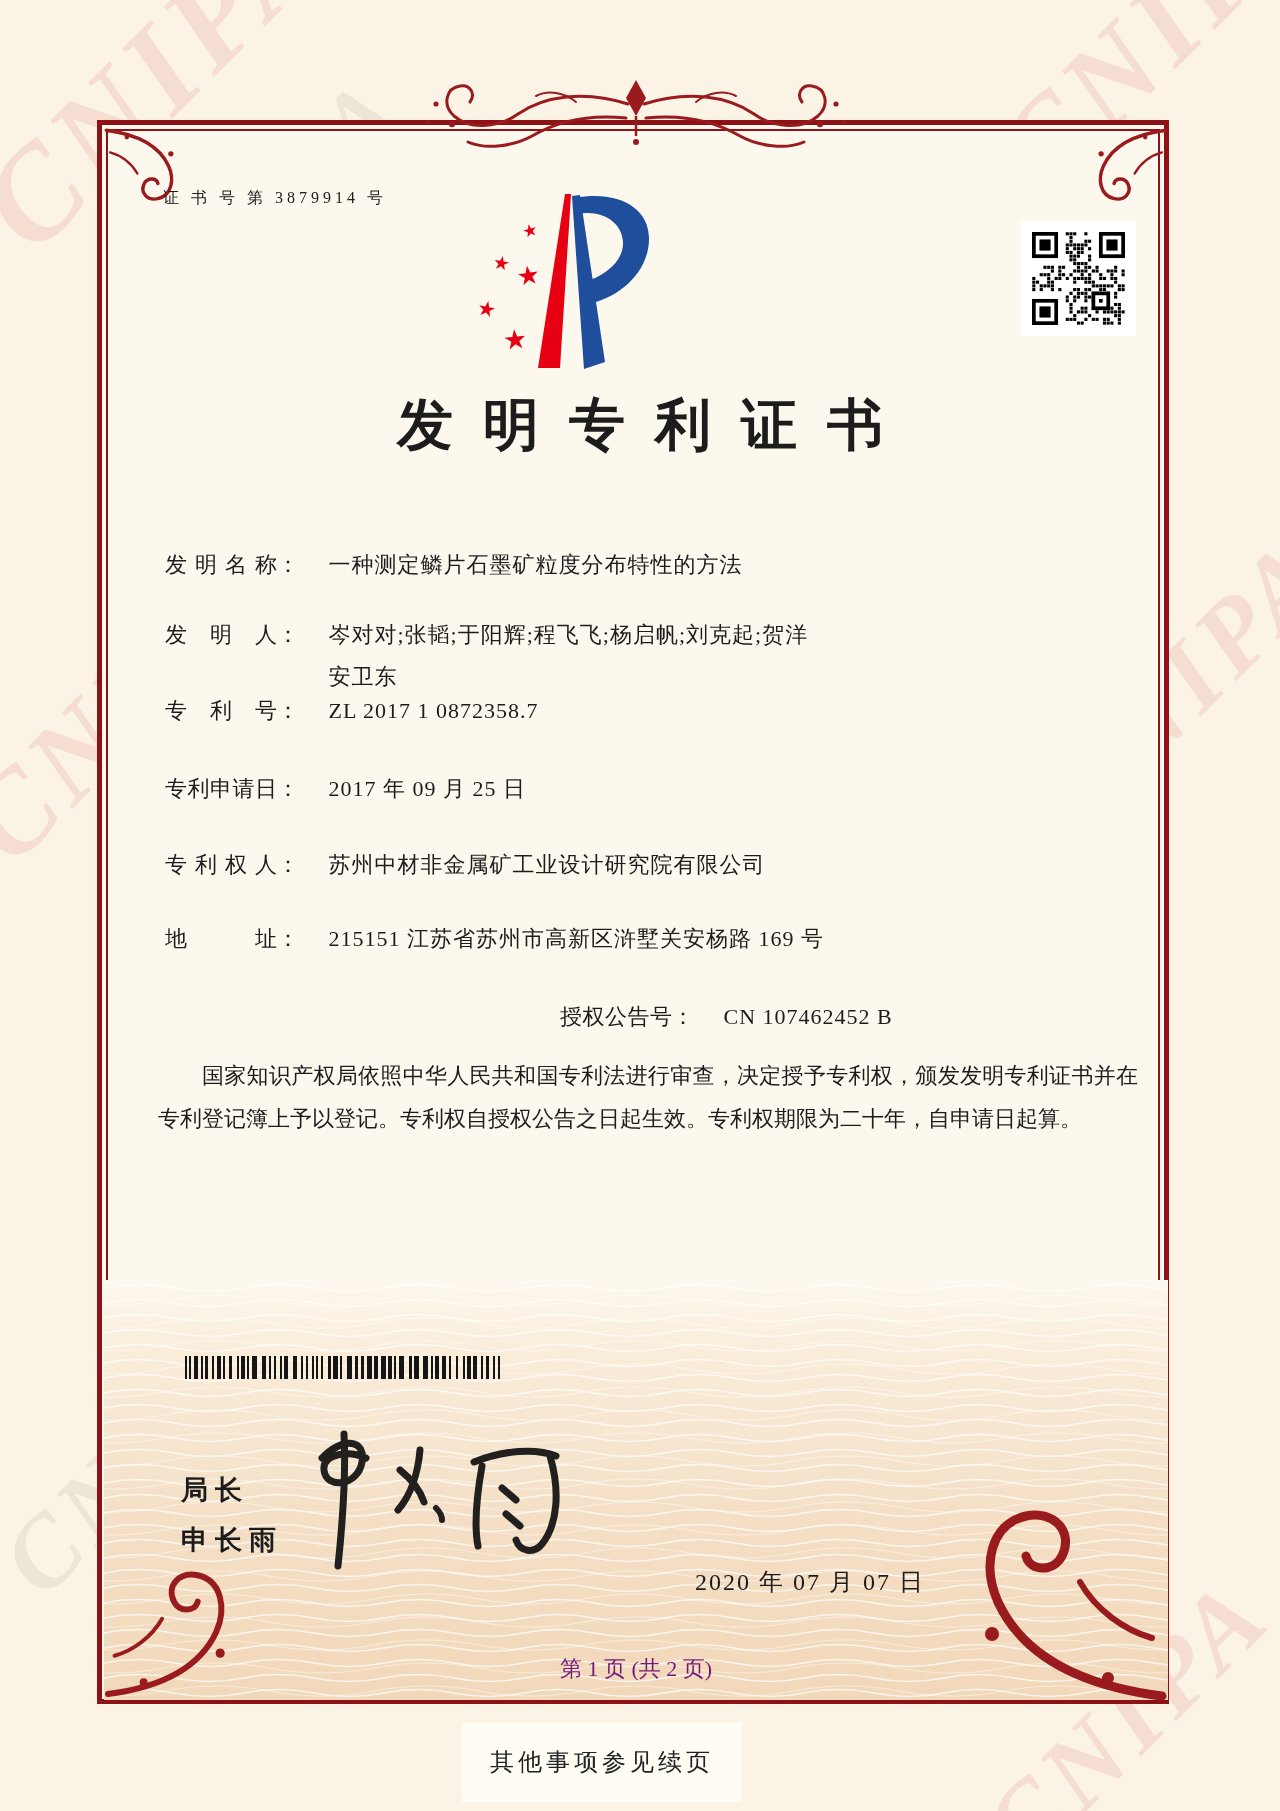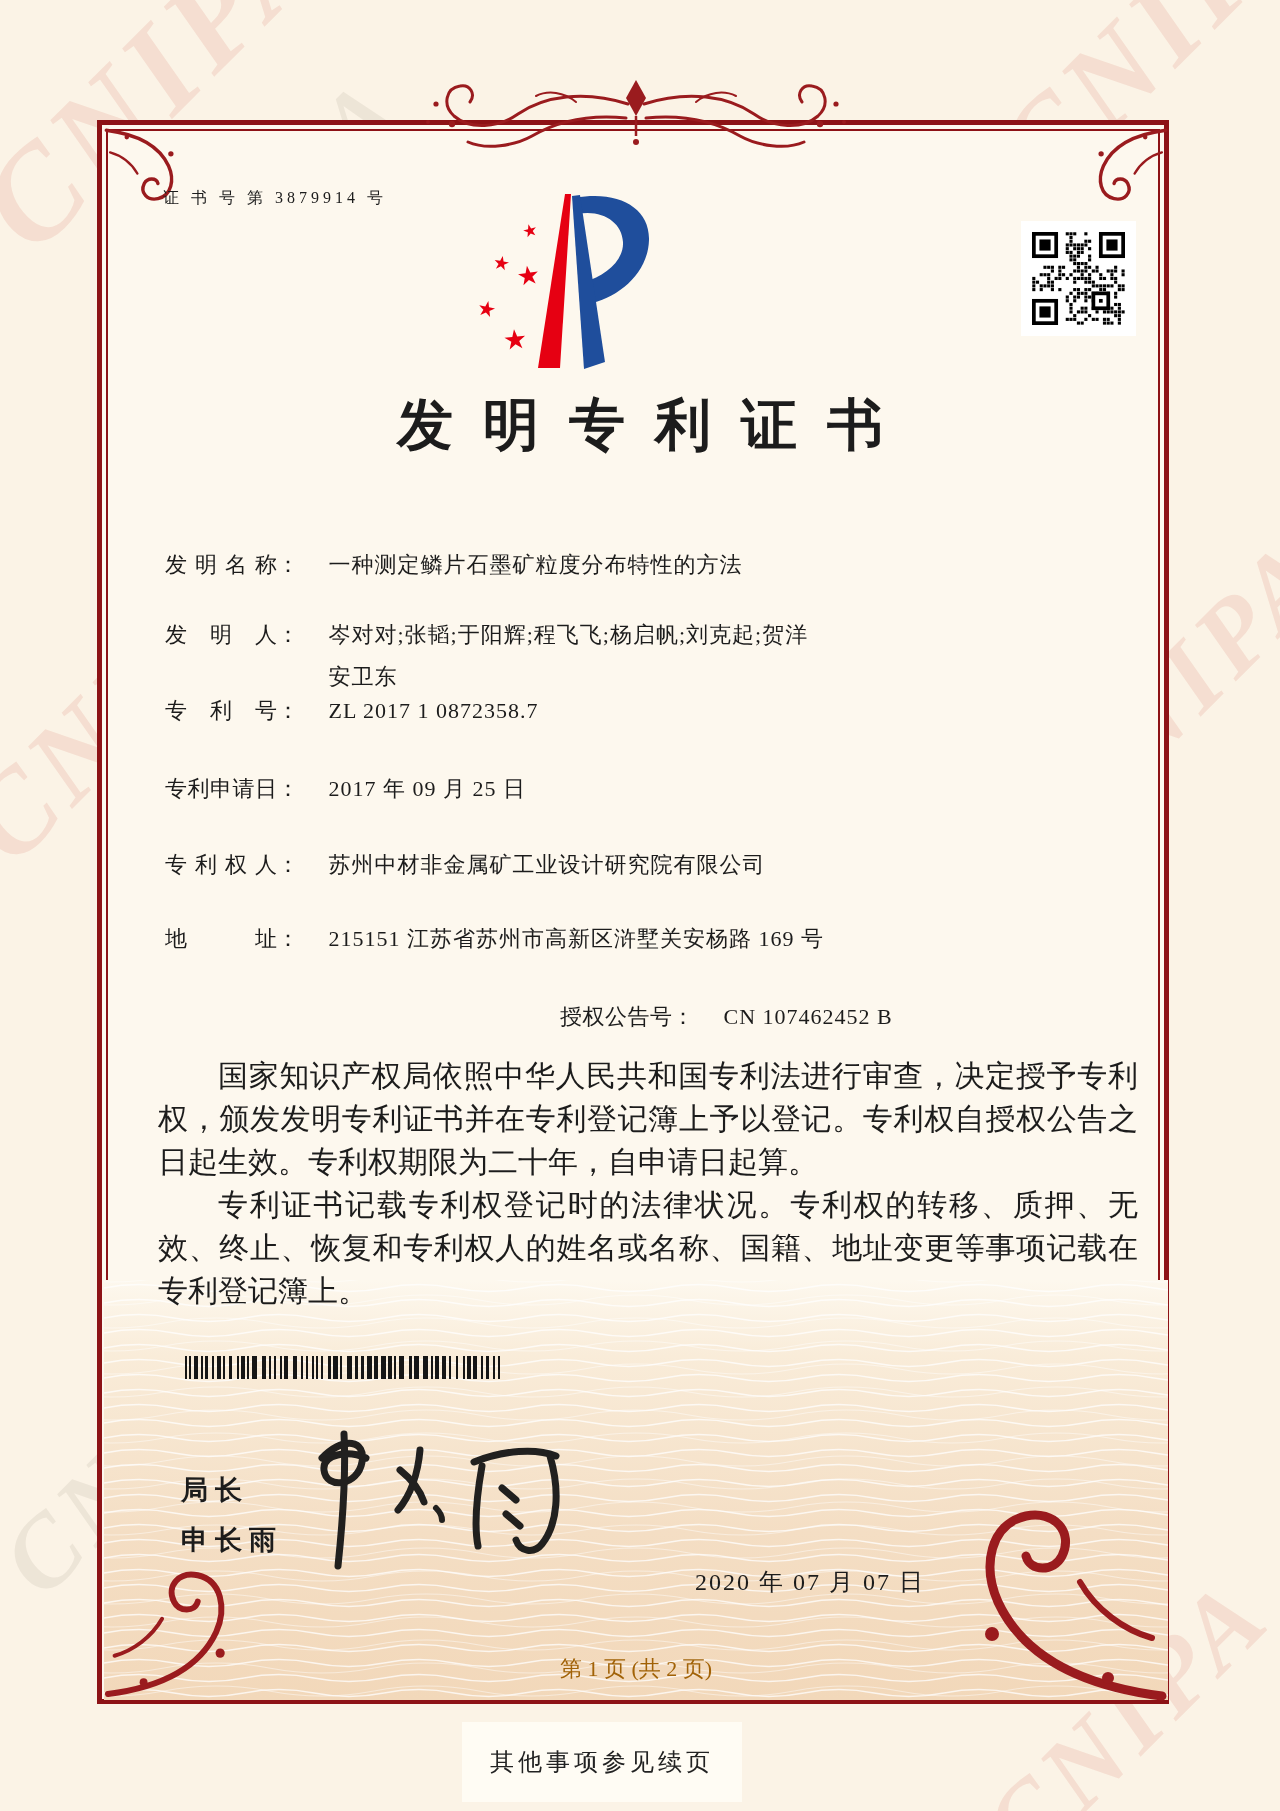--- a/index.html
+++ b/index.html
@@ -31,30 +31,30 @@
   .qr{position:absolute;left:1021px;top:221px;width:115px;height:115px;background:#fff;
       display:flex;align-items:center;justify-content:center;}
   .logo{position:absolute;left:472px;top:192px;width:180px;height:185px;}
   .title{position:absolute;left:98px;top:388px;width:1072px;text-align:center;
          font-size:56px;font-weight:700;letter-spacing:30px;padding-left:42px;box-sizing:border-box;}
   .frow{position:absolute;left:165px;font-size:22px;line-height:42px;white-space:nowrap;}
   .flabel{display:inline-block;width:112px;text-align:justify;text-align-last:justify;vertical-align:top;}
   .fcolon{display:inline-block;vertical-align:top;}
   .fval{display:inline-block;margin-left:24px;vertical-align:top;letter-spacing:1px;}
   .fval.wrap{white-space:normal;width:700px;}
-  .body-text{position:absolute;left:158px;top:1054px;width:980px;font-size:30px;line-height:43px;
+  .body-text{position:absolute;left:158px;top:1054px;width:980px;font-size:22px;line-height:43px;
              text-align:justify;z-index:5;}
   .body-text p{margin:0;text-indent:2em;}
   .barcode{position:absolute;left:185px;top:1356px;width:322px;height:23px;}
   .sig-label{position:absolute;left:181px;font-size:27px;font-weight:700;letter-spacing:7px;}
   .sig-label.t1{top:1472px;}
   .sig-label.t2{top:1522px;}
   .signature{position:absolute;left:292px;top:1424px;width:310px;height:150px;}
   .sig-date{position:absolute;left:695px;top:1566px;font-size:24px;letter-spacing:2px;}
-  .page-num{position:absolute;left:400px;top:1654px;width:472px;text-align:center;font-size:22px;color:#a16207;}
+  .page-num{position:absolute;left:400px;top:1654px;width:472px;text-align:center;font-size:22px;color:#701a75;}
   .cont-note{position:absolute;left:462px;top:1722px;background:#fffcf4;padding:24px 28px;
              font-size:24px;letter-spacing:4px;color:#222;}
   .waves{position:absolute;left:104px;top:1280px;width:1064px;height:420px;z-index:3;}
 </style>
 </head>
 <body>
 
 <div class="page">
 
   <div class="wm red w1">CNIPA</div>
@@ -379,21 +379,20 @@
       <span class="fval">215151 江苏省苏州市高新区浒墅关安杨路 169 号</span>
     </div>
 
     <div class="frow" style="top:996px;left:560px">
       <span class="flabel">授权公告号</span><span class="fcolon">：</span>
       <span class="fval">CN 107462452 B</span>
     </div>
 
     <div class="body-text">
       <p>国家知识产权局依照中华人民共和国专利法进行审查，决定授予专利权，颁发发明专利证书并在专利登记簿上予以登记。专利权自授权公告之日起生效。专利权期限为二十年，自申请日起算。</p>
-      <p>专利证书记载专利权登记时的法律状况。专利权的转移、质押、无效、终止、恢复和专利权人的姓名或名称、国籍、地址变更等事项记载在专利登记簿上。</p>
     </div>
 
     <div class="barcode">
       <svg id="bcsvg" width="322" height="23" viewBox="0 0 322 23">
           <rect x="0" y="0" width="2" height="23" fill="#151515"></rect>
           <rect x="4" y="0" width="2" height="23" fill="#151515"></rect>
           <rect x="9" y="0" width="4" height="23" fill="#151515"></rect>
           <rect x="16" y="0" width="2" height="23" fill="#151515"></rect>
           <rect x="20" y="0" width="3" height="23" fill="#151515"></rect>
           <rect x="27" y="0" width="2" height="23" fill="#151515"></rect>

